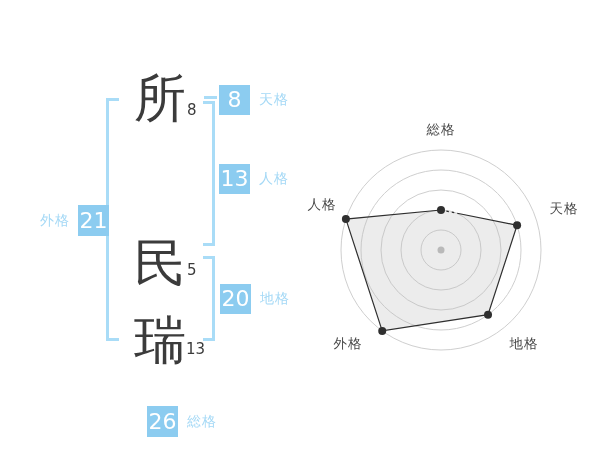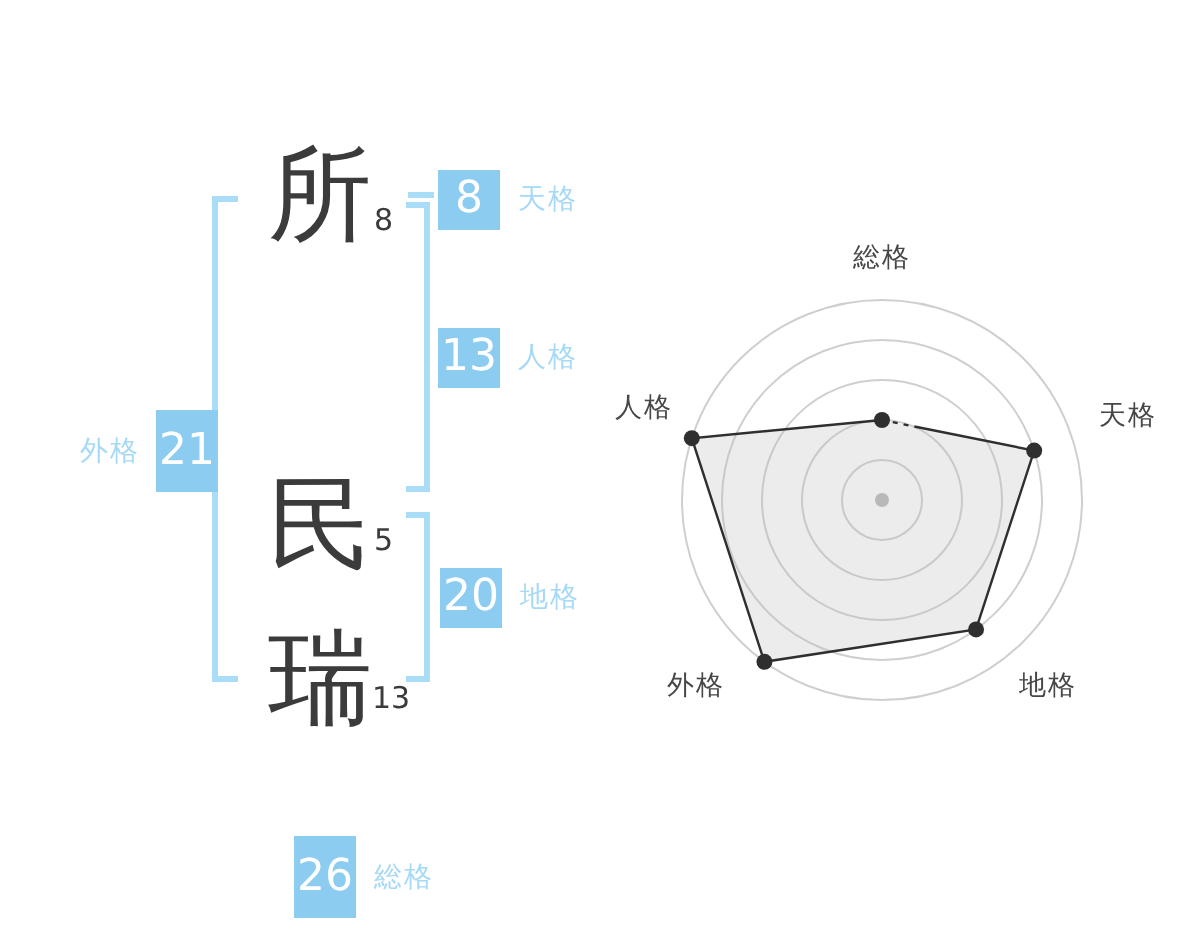--- a/index.html
+++ b/index.html
@@ -17,23 +17,23 @@
   .br{position:absolute;background:var(--bracket);}
 
   
   .bgroup{position:absolute;display:flex;align-items:center;gap:9px;}
   .badge{width:31px;height:30px;display:flex;align-items:center;justify-content:center;
          background:var(--badge);color:#fff;font-size:22px;line-height:1;}
   .blabel{font-size:14px;color:var(--lightlabel);letter-spacing:1px;}
   .g-ten{left:219px;top:85px}
   .g-jin{left:219px;top:164px}
   .g-chi{left:220px;top:284px}
-  .g-sou{left:147px;top:418px}
+  .g-sou{left:147px;top:406px}
   .g-gai{left:40px;top:205px;gap:8px}
-  .g-gai .badge,.g-sou .badge{height:41px;}
+  .g-gai .badge,.g-sou .badge{height:31px;}
 
   svg.radar{position:absolute;left:0;top:0;}
 </style>
 </head>
 <body>
 
 <div class="stage" style="--badge: #8cccf0; --lightlabel: #a5d9f6; --bracket: #a9dcf7; --ink: #3b3b3b;">
 
   <div class="kanji k1">所</div>
   <div class="kanji k2">民</div>

